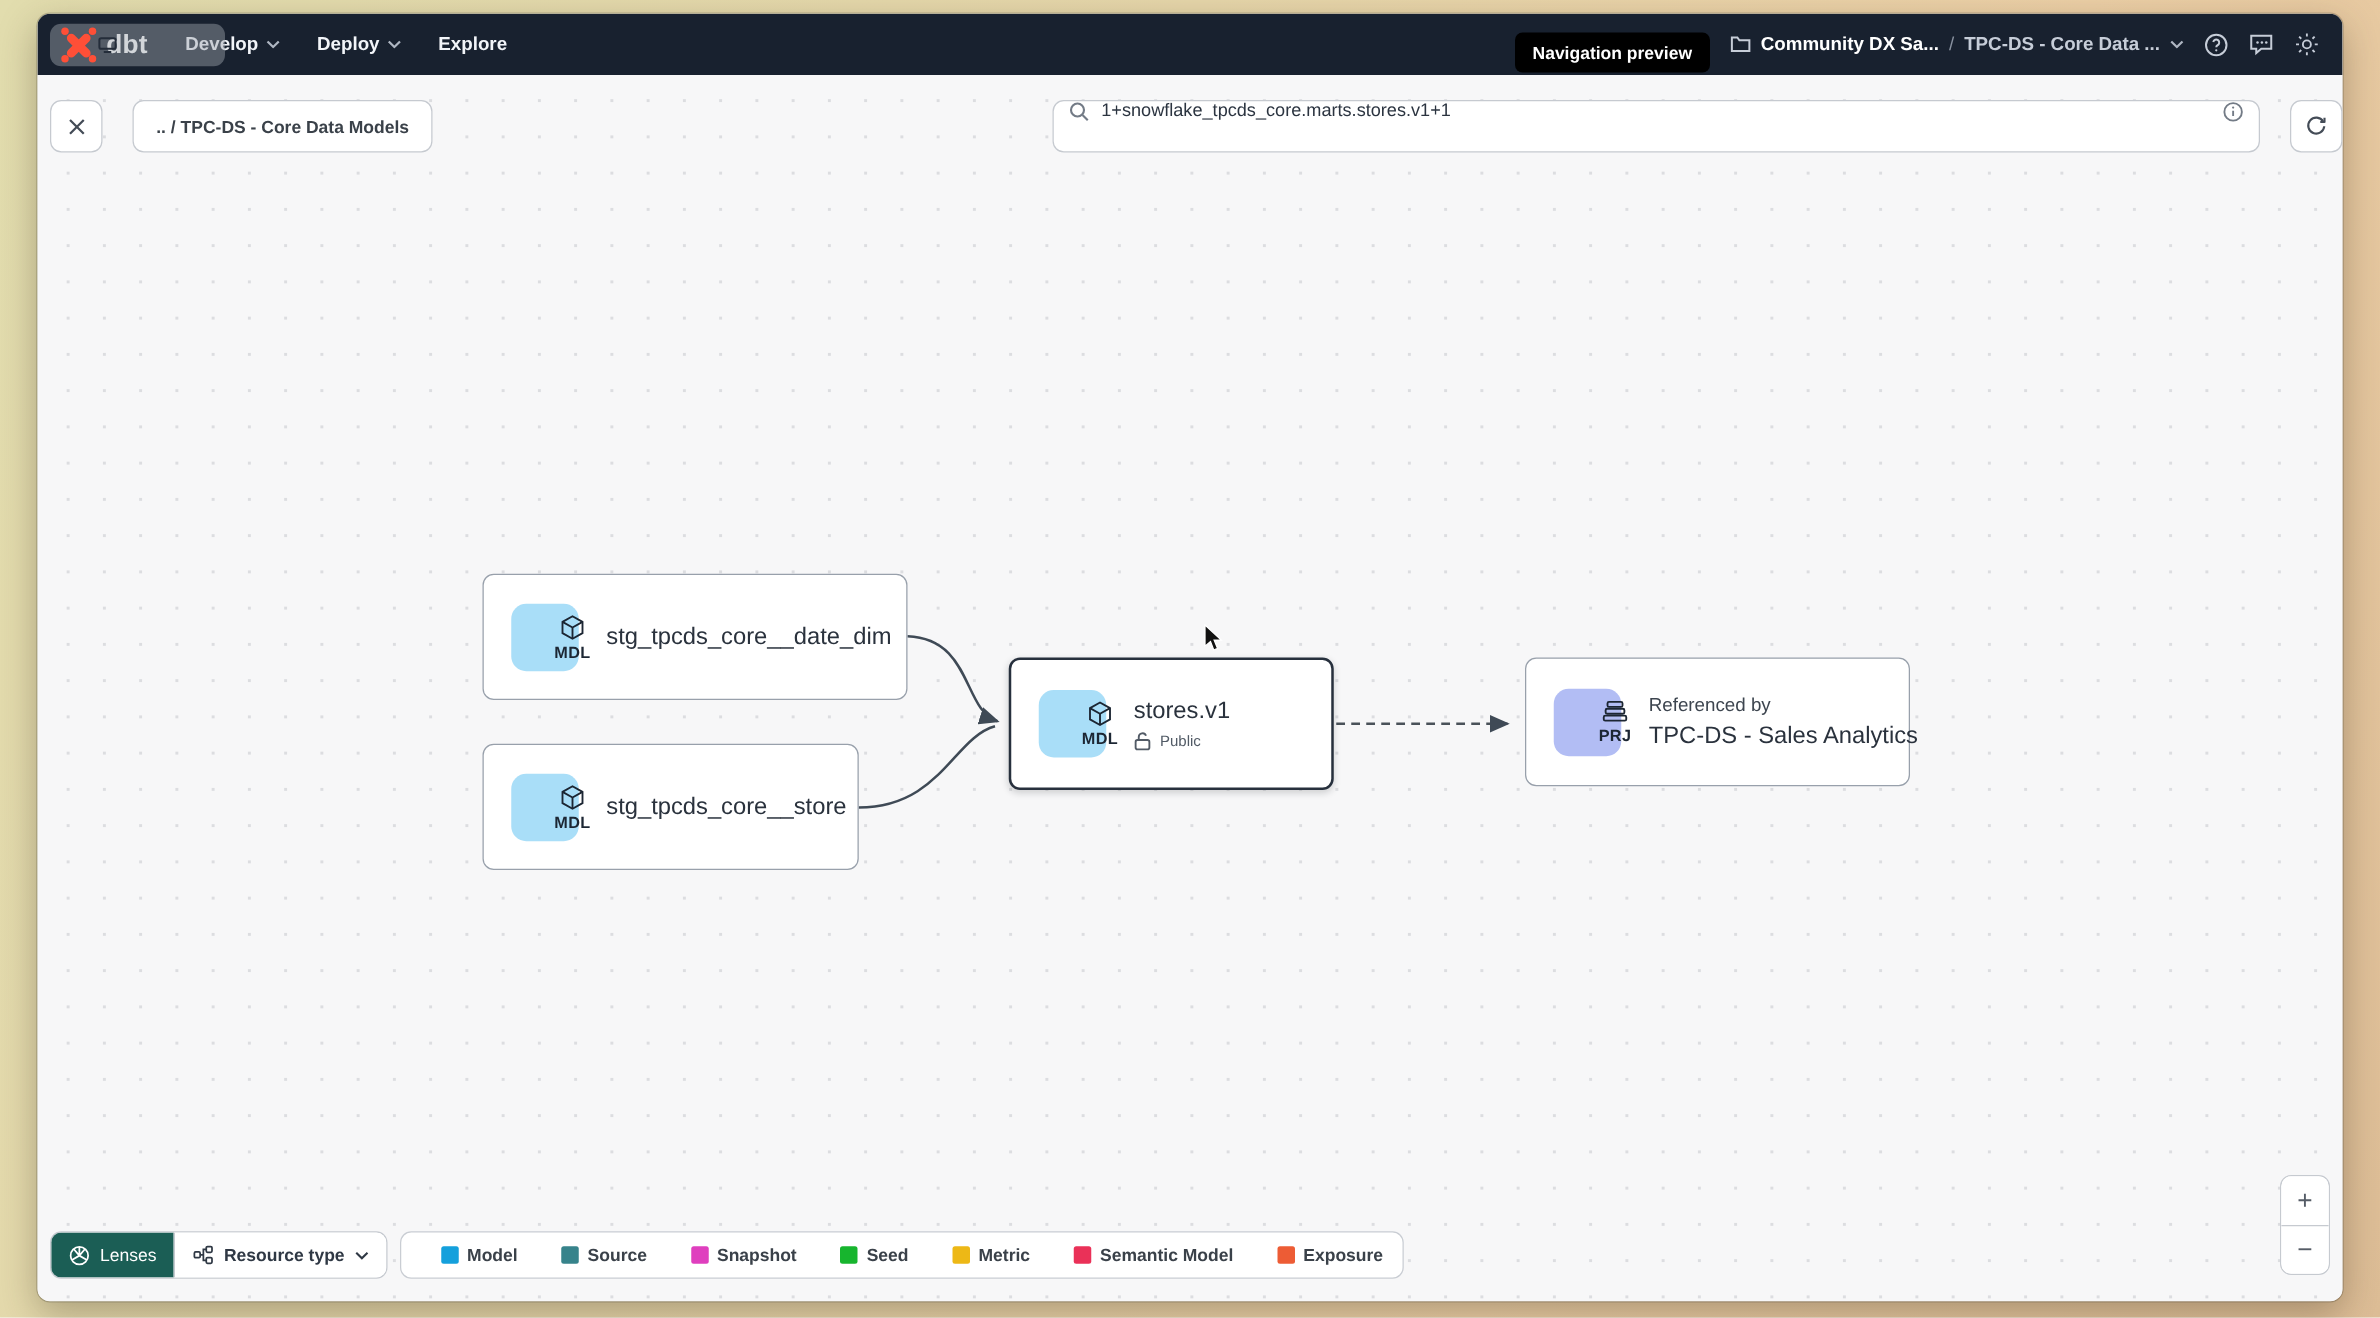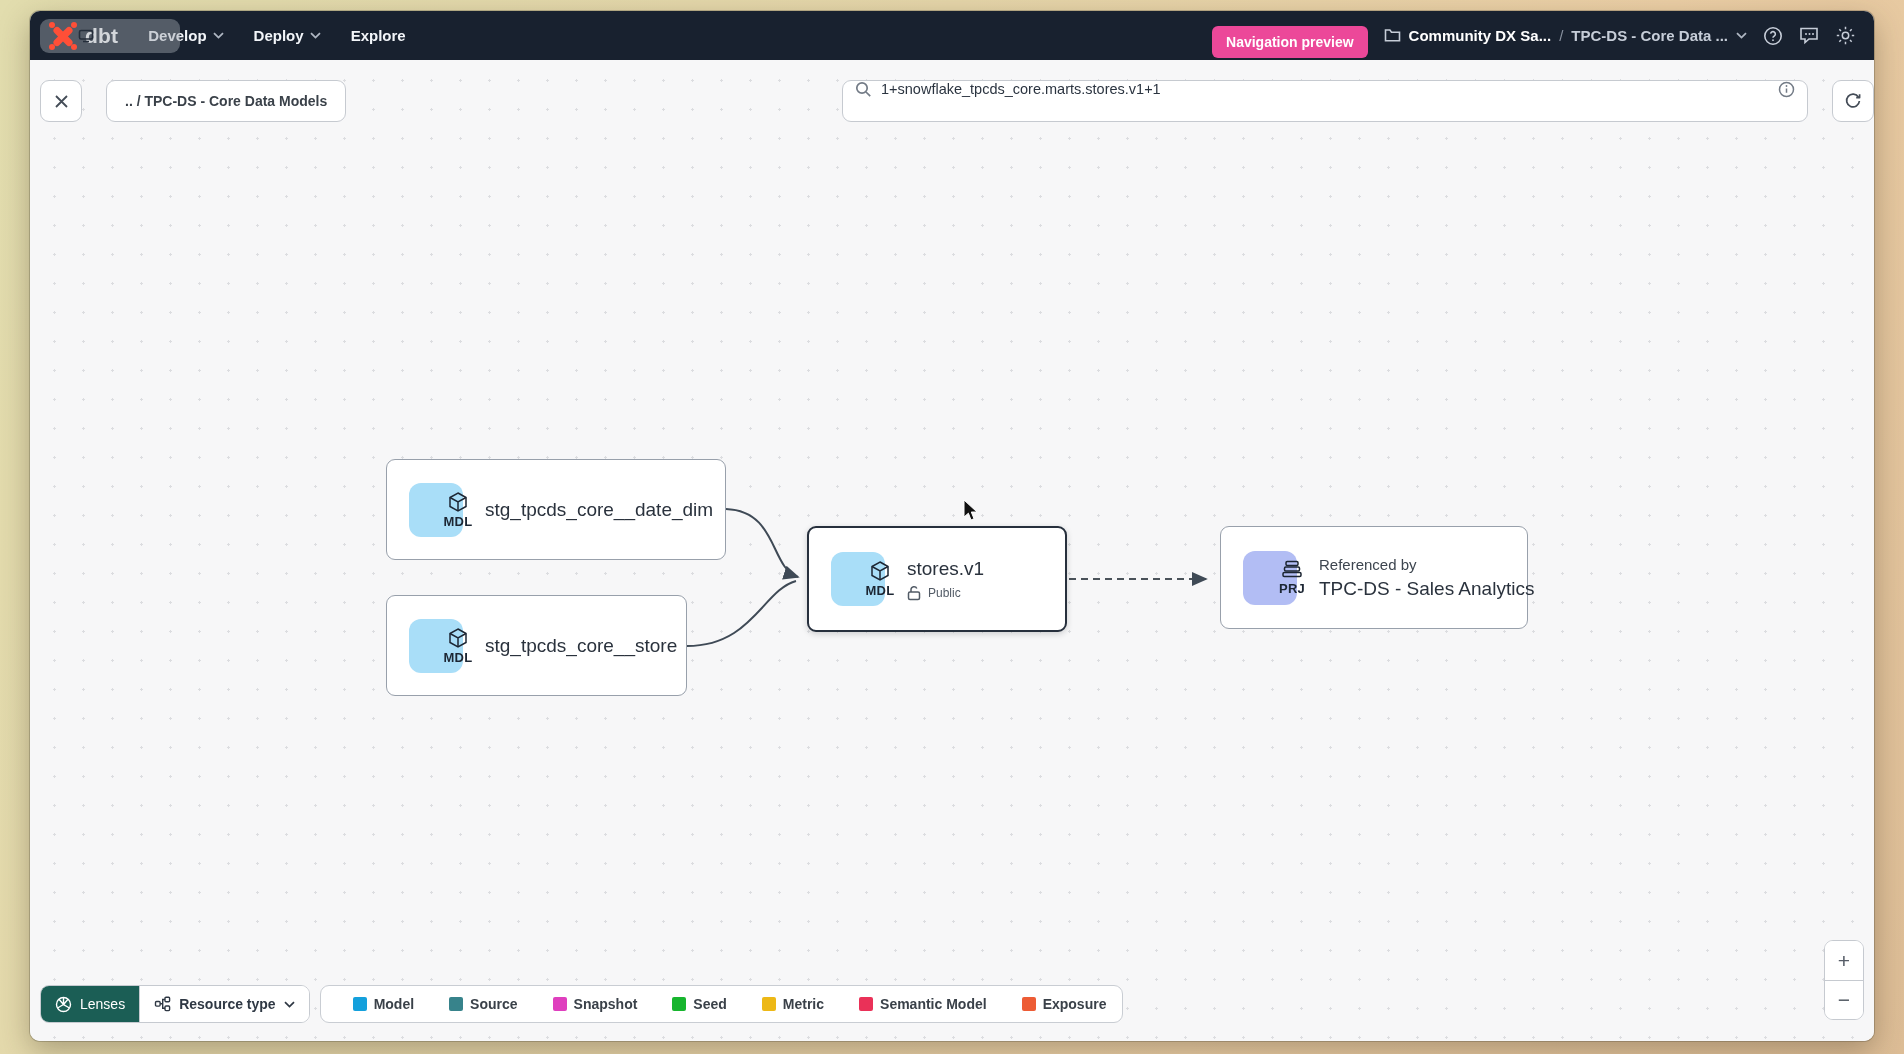--- a/index.html
+++ b/index.html
@@ -23,21 +23,21 @@
   .logo-mark i { position:absolute; width:6px; height:6px; border-radius:50%;
     background:#ff4f37; }
   .logo-mark i.d1{ left:1px; top:1px; } .logo-mark i.d2{ right:1px; top:1px; }
   .logo-mark i.d3{ left:1px; bottom:1px; } .logo-mark i.d4{ right:1px; bottom:1px; }
   .logo-text { color:#fff; font-size:21px; font-weight:700; letter-spacing:.2px; }
   .nav-items { display:flex; align-items:center; gap:30px; }
   .nav-item { display:flex; align-items:center; gap:6px; color:#f2f5f9;
     font-size:15px; font-weight:700; cursor:pointer; }
   .nav-item svg { stroke:#aeb6c2; }
   .nav-right { margin-left:auto; display:flex; align-items:center; gap:16px; }
-  .preview-btn { background:#ec4899; color:#fff; font-size:14px; font-weight:700;
+  .preview-btn { background:#000000; color:#fff; font-size:14px; font-weight:700;
     padding:8px 14px; border-radius:6px; border:none; cursor:pointer;margin-top:12px; }
   .breadcrumb { display:flex; align-items:center; gap:8px; }
   .crumb-project { color:#fff; font-size:15px; font-weight:700; }
   .crumb-sep { color:#8a93a1; font-size:15px; }
   .crumb-section { color:#c6cdd8; font-size:15px; font-weight:600; }
   .nav-icon { color:#c6cdd8; display:flex; align-items:center; cursor:pointer; }
   .share-pill { position:absolute; left:10px; top:8px; width:140px; height:34px;
     border-radius:9px; background:rgba(158,163,172,.45); display:flex;
     align-items:center; padding-left:38px; }
   .share-pill svg { stroke:#242d3a; }

